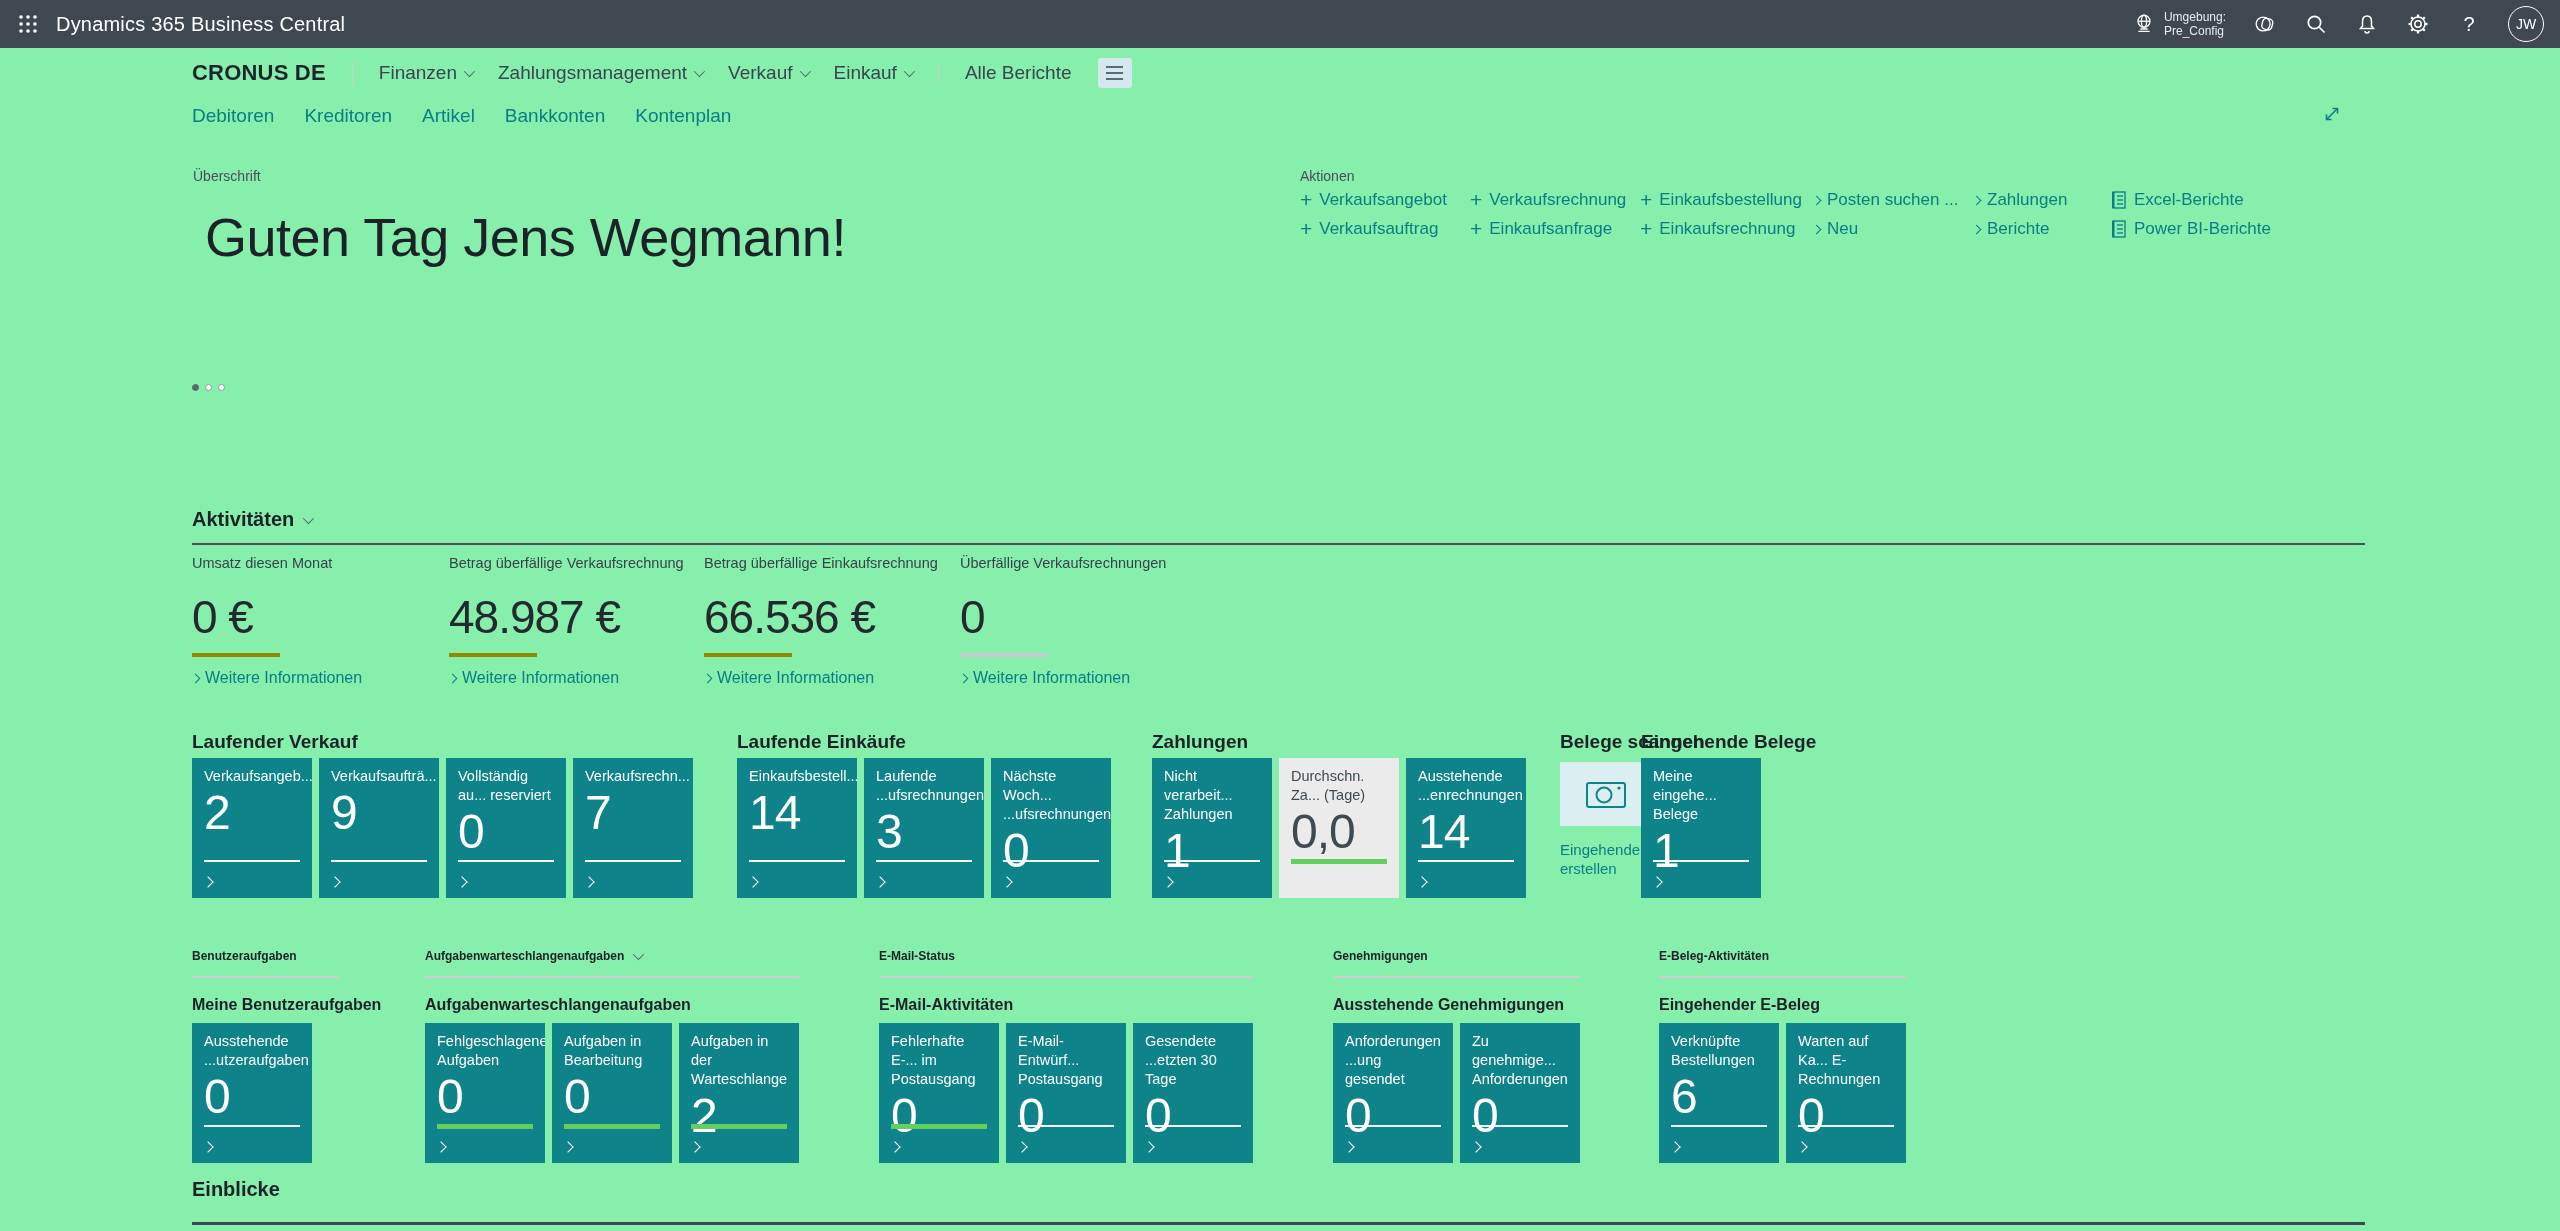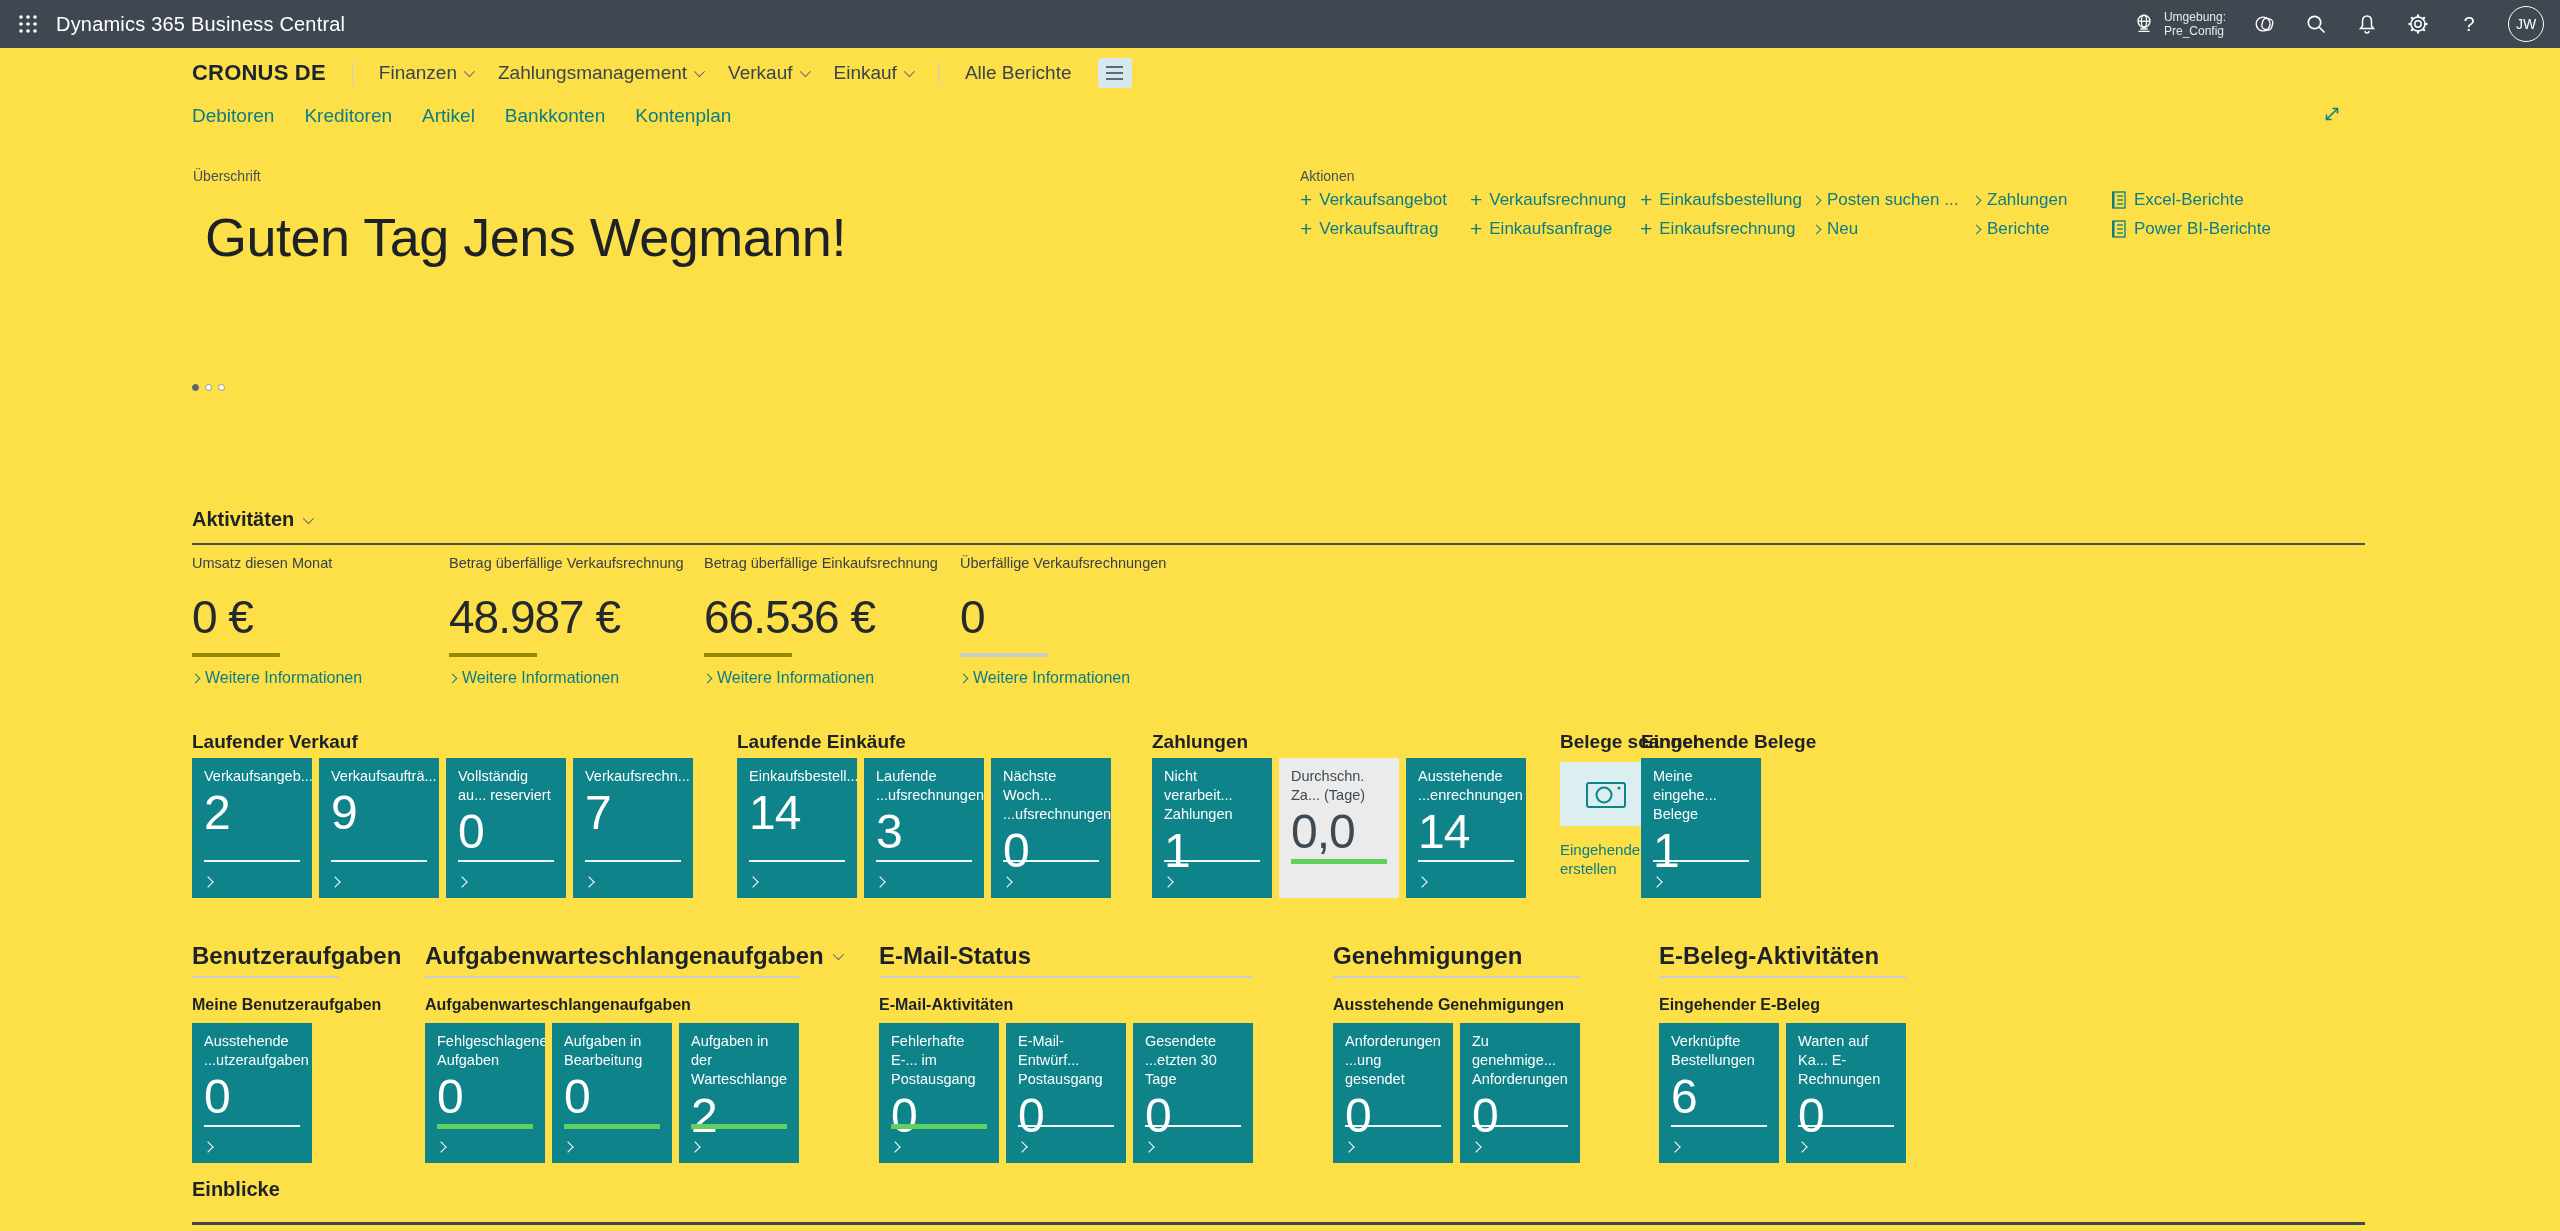--- a/index.html
+++ b/index.html
@@ -1,17 +1,17 @@
 <!DOCTYPE html>
 <html><head>
 <meta charset="utf-8">
 <style>
   html,body{margin:0;padding:0;}
   body{width:2560px;height:1231px;background:#fff;font-family:"Liberation Sans",sans-serif;overflow:hidden;}
-  .screen{position:relative;width:2560px;height:1231px;background:#fde047;}
+  .screen{position:relative;width:2560px;height:1231px;background:#86efac;}
 
   
   .topbar{position:absolute;left:0;top:0;width:2560px;height:48px;background:#3F4850;color:#fff;
           display:flex;align-items:center;justify-content:space-between;}
   .tb-left{display:flex;align-items:center;gap:16px;padding-left:16px;}
   .tb-title{font-size:20px;letter-spacing:.2px;}
   .tb-right{display:flex;align-items:center;gap:27px;padding-right:16px;}
   .tb-icon{width:24px;height:24px;display:inline-flex;align-items:center;justify-content:center;cursor:pointer;}
   .env{display:flex;align-items:center;gap:8px;}
   .env-text{font-size:12px;line-height:14px;color:#e8ebee;}
@@ -83,21 +83,21 @@
   .tile-label{font-size:14.5px;line-height:19px;}
   .tile-value{font-size:48px;font-weight:300;line-height:52px;letter-spacing:-1px;margin-top:1px;}
   .tile-bar{position:absolute;left:12px;right:12px;bottom:36px;height:2px;background:rgba(255,255,255,.95);}
   .tile-bar.green{height:5px;background:#62CF5F;bottom:34px;}
   .tile-chev{position:absolute;left:12px;bottom:12px;color:#fff;}
   .tile.gray{background:#EBEBEB;color:#3E4A52;}
   .camera-tile{width:92px;height:64px;background:#DCEFF0;display:flex;align-items:center;justify-content:center;
                margin-top:8px;cursor:pointer;}
   .camera-link{display:block;margin-top:14px;font-size:15px;line-height:19px;color:#0D7C84;width:170px;cursor:pointer;}
 
-  .sec2-head{font-size:24px;font-weight:bold;color:#1d2228;line-height:24px;display:flex;align-items:center;gap:9px;}
+  .sec2-head{font-size:12px;font-weight:bold;color:#1d2228;line-height:24px;display:flex;align-items:center;gap:9px;}
   .sec2-rule{height:2px;background:#CDCDCD;margin-top:8px;}
   .sec2-sub{font-size:16px;font-weight:bold;color:#1d2228;margin-top:17px;line-height:20px;}
   .sec2 .tiles{margin-top:8px;}
 
   
   .insights-head{position:absolute;left:192px;top:1178px;}
   .insights-rule{position:absolute;left:192px;top:1222px;width:2173px;height:3px;background:#3F4850;}
 
   svg{display:block;}
 </style>

